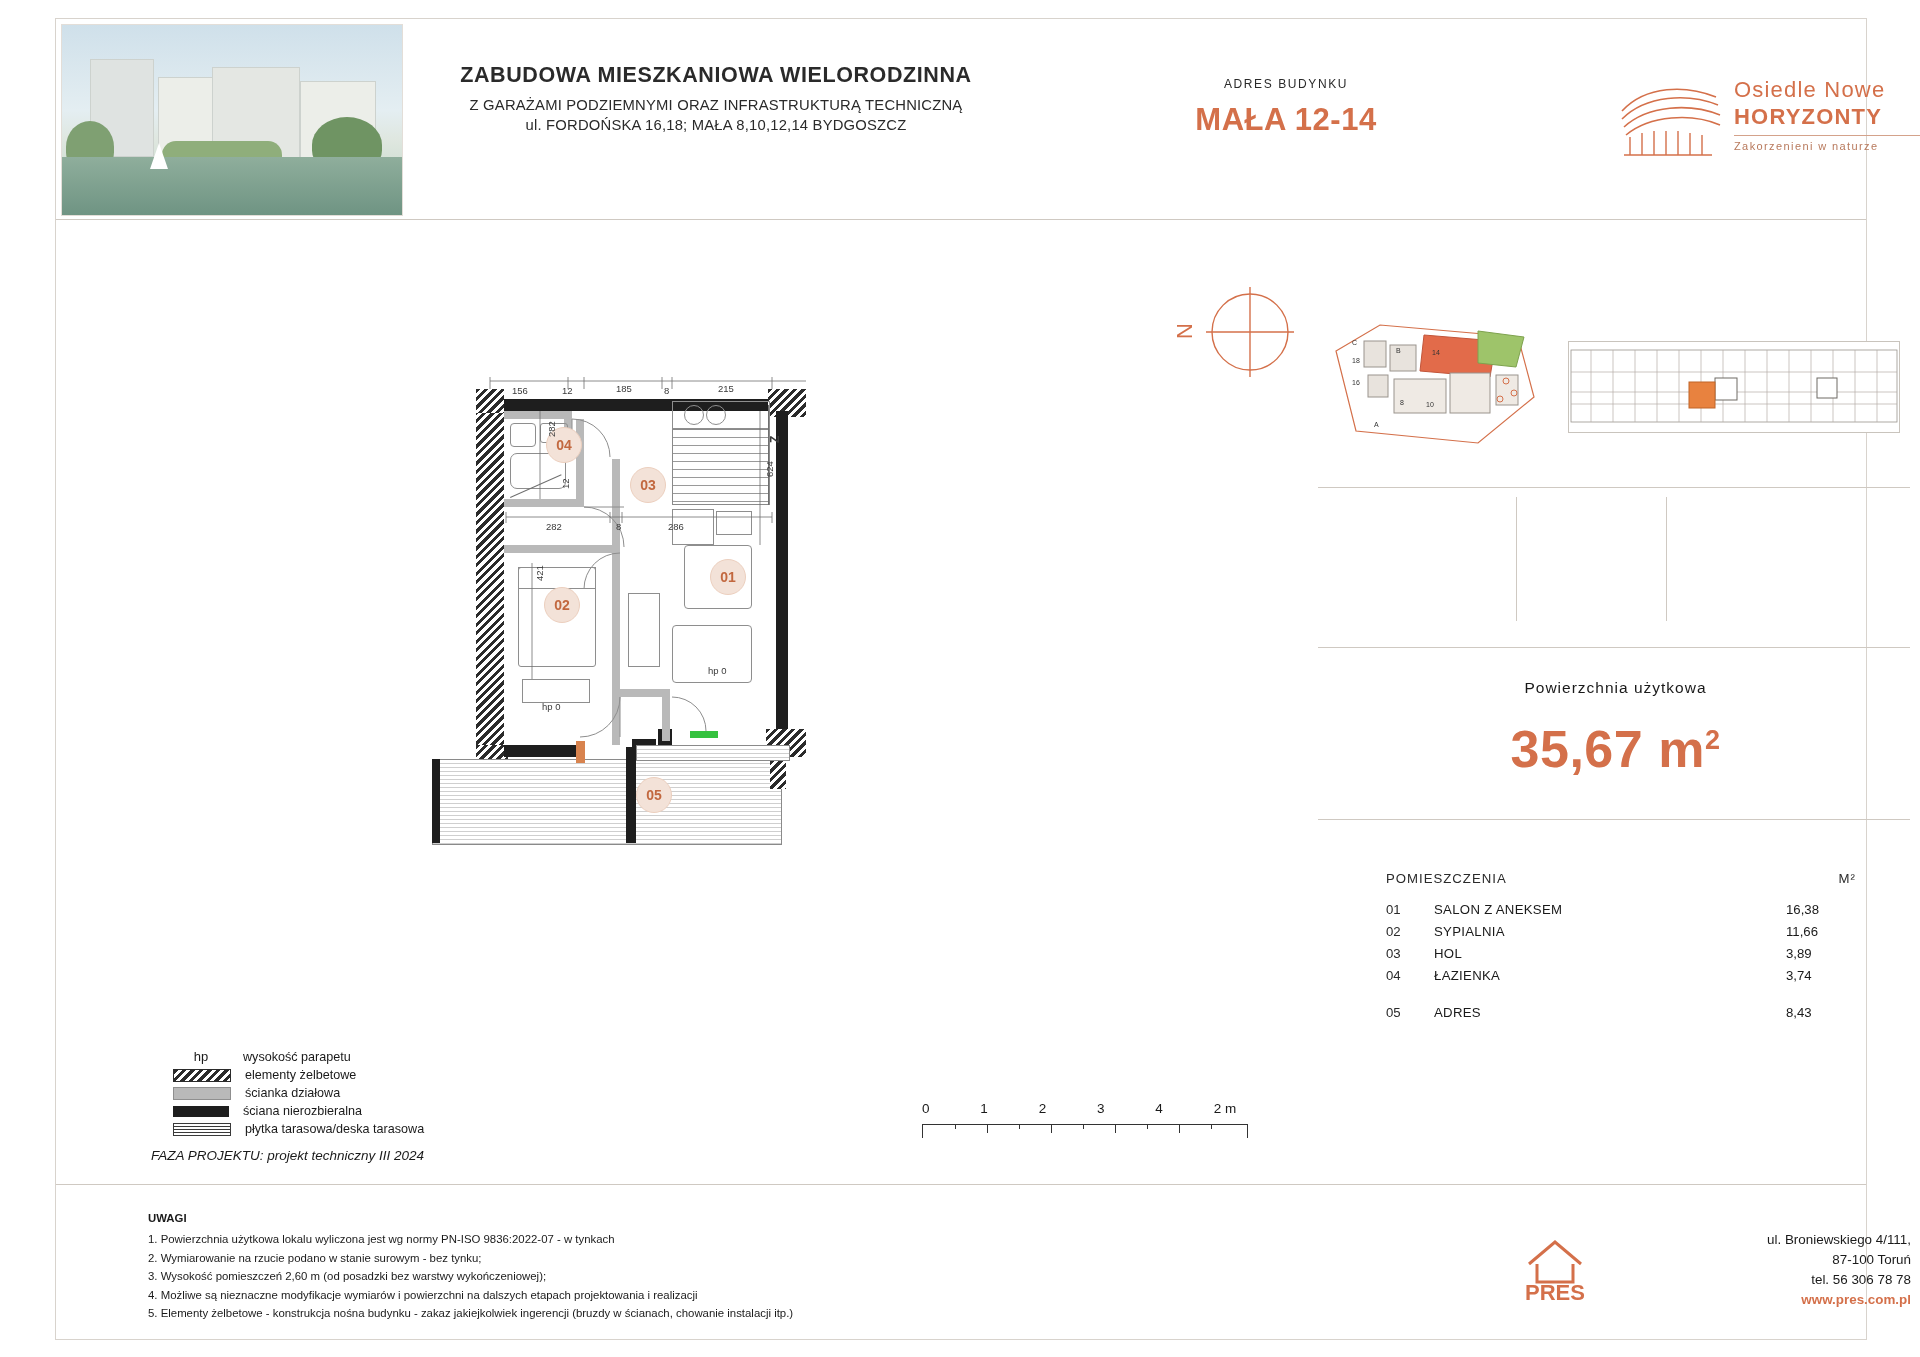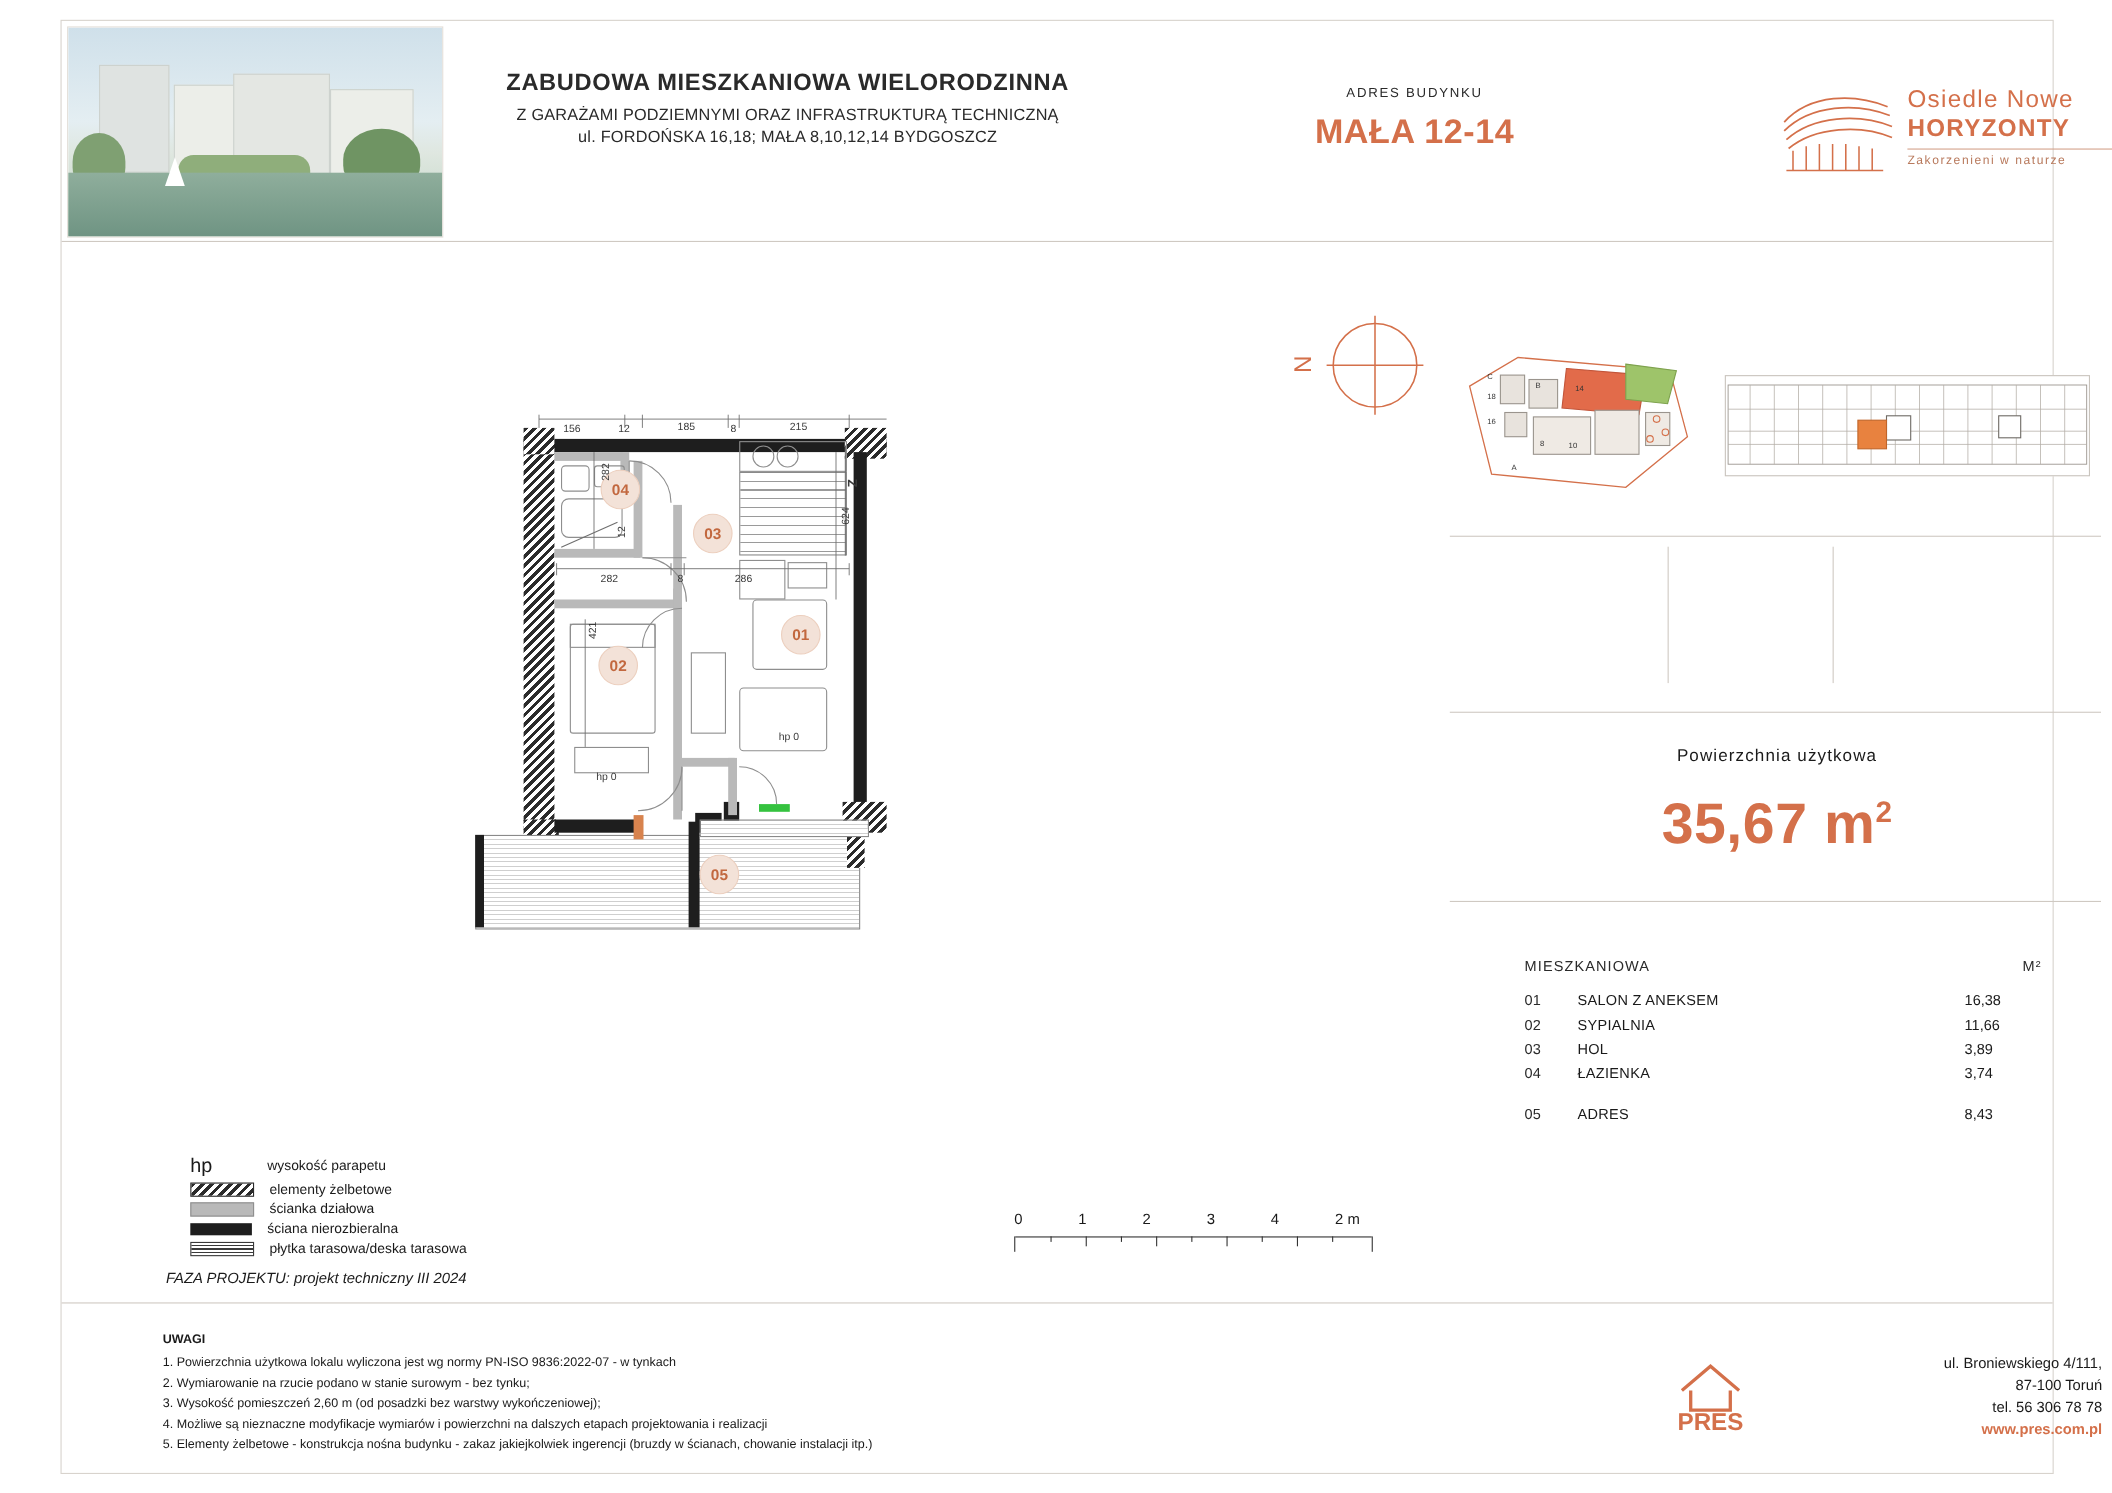--- a/index.html
+++ b/index.html
@@ -77,21 +77,21 @@
   .rooms .hdr{display:flex;justify-content:space-between;letter-spacing:1px;color:#2a2a2a;margin-bottom:16px;}
   .rooms .r{display:flex;margin-bottom:7px;}
   .rooms .r .n{width:48px;color:#2a2a2a;}
   .rooms .r .nm{flex:1;letter-spacing:.3px;}
   .rooms .r .m{width:70px;}
 
   
   .legend{position:absolute;left:95px;top:1030px;width:420px;font-size:12.6px;}
   .legend .row{display:flex;align-items:center;margin-bottom:4px;}
   .legend .sw{width:56px;height:11px;margin-right:14px;margin-left:22px;}
-  .legend .k{width:56px;margin-right:14px;margin-left:22px;font-size:18px;}
+  .legend .k{width:56px;margin-right:14px;margin-left:22px;text-align:center;font-size:13px;}
   .legend .faza{margin-top:12px;font-size:13.5px;font-style:italic;}
 
   
   .scale{position:absolute;left:866px;top:1082px;width:350px;}
   .scale .nums{display:flex;font-size:13.5px;}
   .scale .nums span{width:64px;display:block;}
   .scale .bar{margin-top:8px;height:14px;border-left:1px solid #333;border-right:1px solid #333;position:relative;}
   .scale .bar:before{content:"";position:absolute;left:0;top:0;width:100%;height:1px;background:#333;}
   .scale .tick{position:absolute;top:0;width:1px;height:9px;background:#333;}
 
@@ -323,21 +323,21 @@
 
   <div class="area-lbl">Powierzchnia użytkowa</div>
   <div class="area-val">
     <span>35,67 m</span><sup>2</sup>
   </div>
 
   <div class="hr" style="left:1262px;top:800px;width:592px;"></div>
 
   <div class="rooms">
     <div class="hdr">
-      <span>MIESZKANIOWA</span>
+      <span>POMIESZCZENIA</span>
       <span>M²</span>
     </div>
     <div class="r">
       <span class="n">01</span>
       <span class="nm">SALON Z ANEKSEM</span>
       <span class="m">16,38</span>
     </div>
     <div class="r">
       <span class="n">02</span>
       <span class="nm">SYPIALNIA</span>

